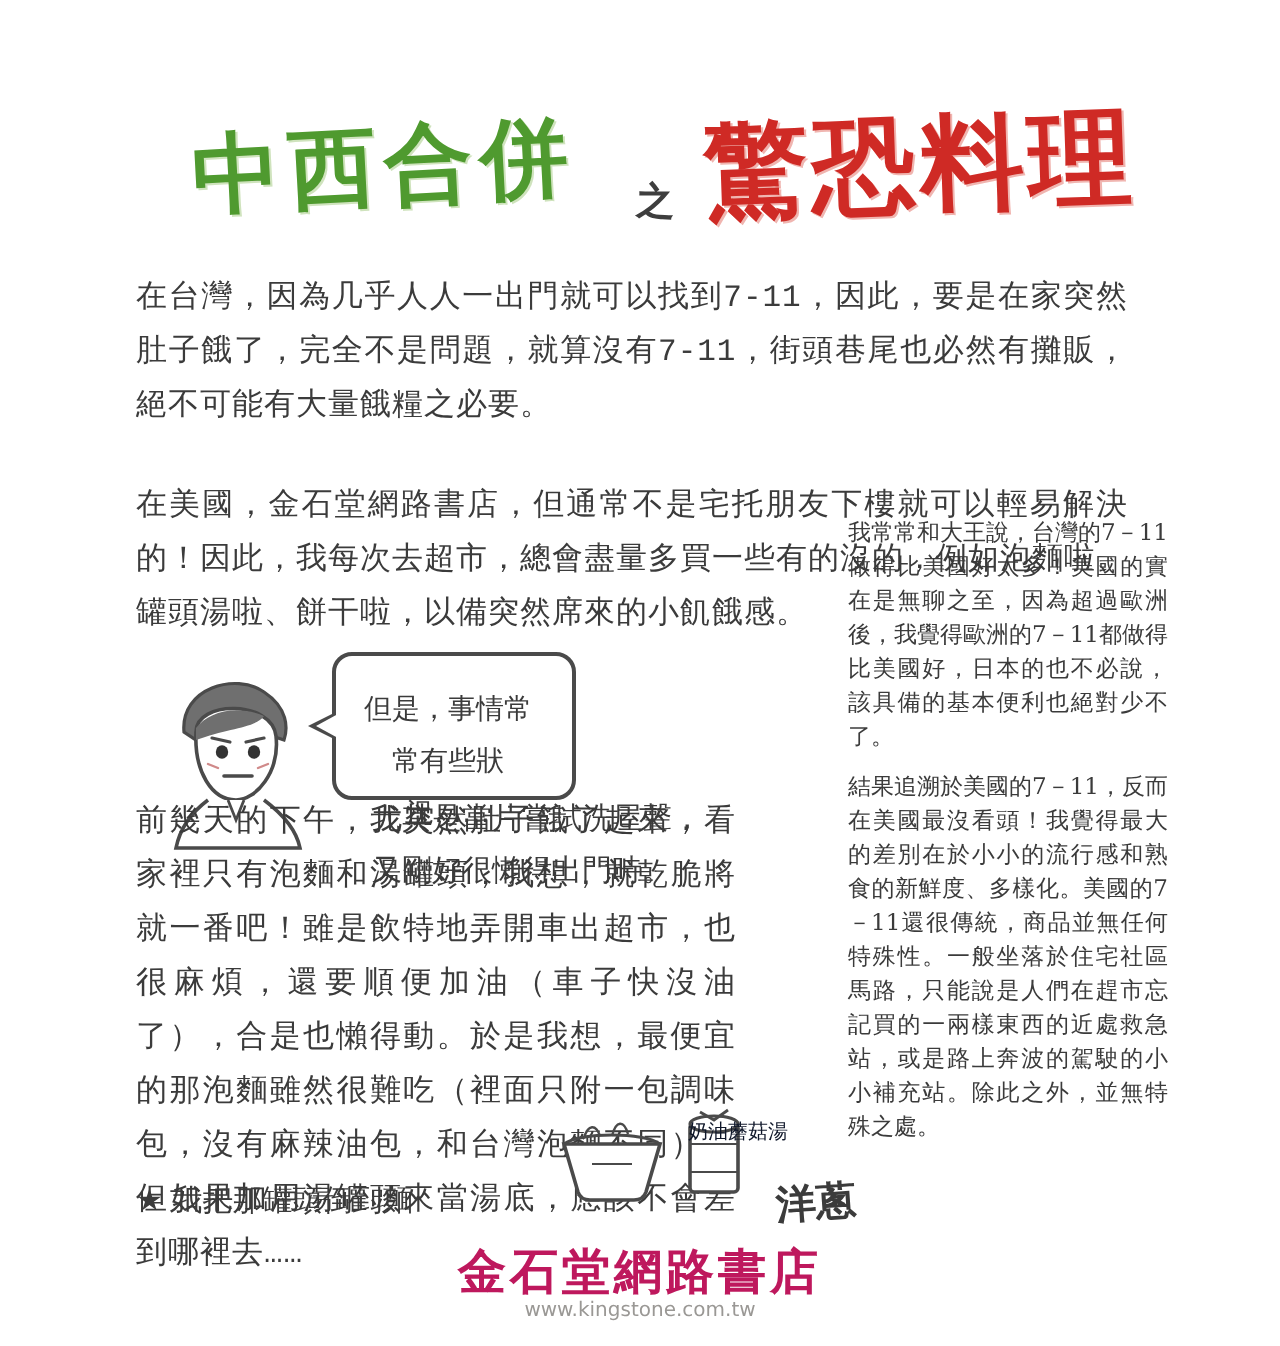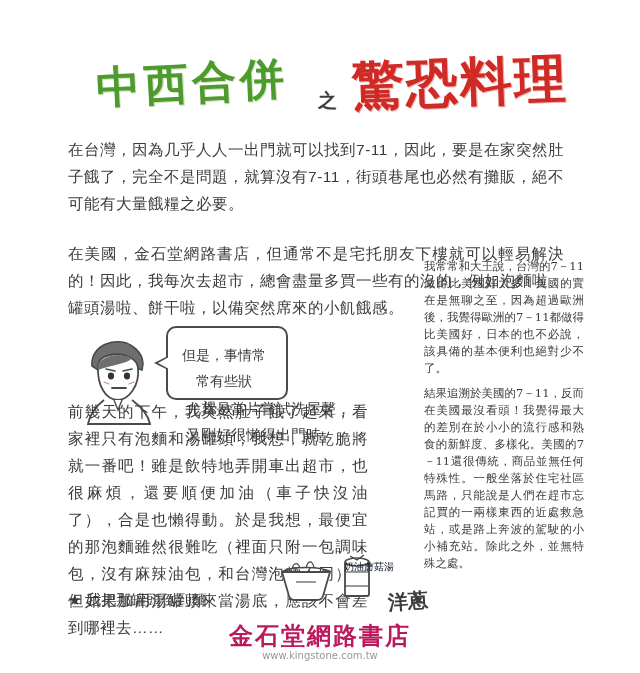--- a/index.html
+++ b/index.html
@@ -63,21 +63,21 @@
   }
 
   
   .hand-text {
     position: absolute;
     color: #3b3b3b;
     font-size: 15.5px;
     line-height: 27px;
     letter-spacing: 0.5px;
     text-align: justify;
-    font-family: Liberation Sans, sans-serif;
+    font-family: Liberation Mono, monospace;
   }
   #para-1 {
     left: 68px;
     top: 136px;
     width: 496px;
   }
   #para-2 {
     left: 68px;
     top: 240px;
     width: 496px;

